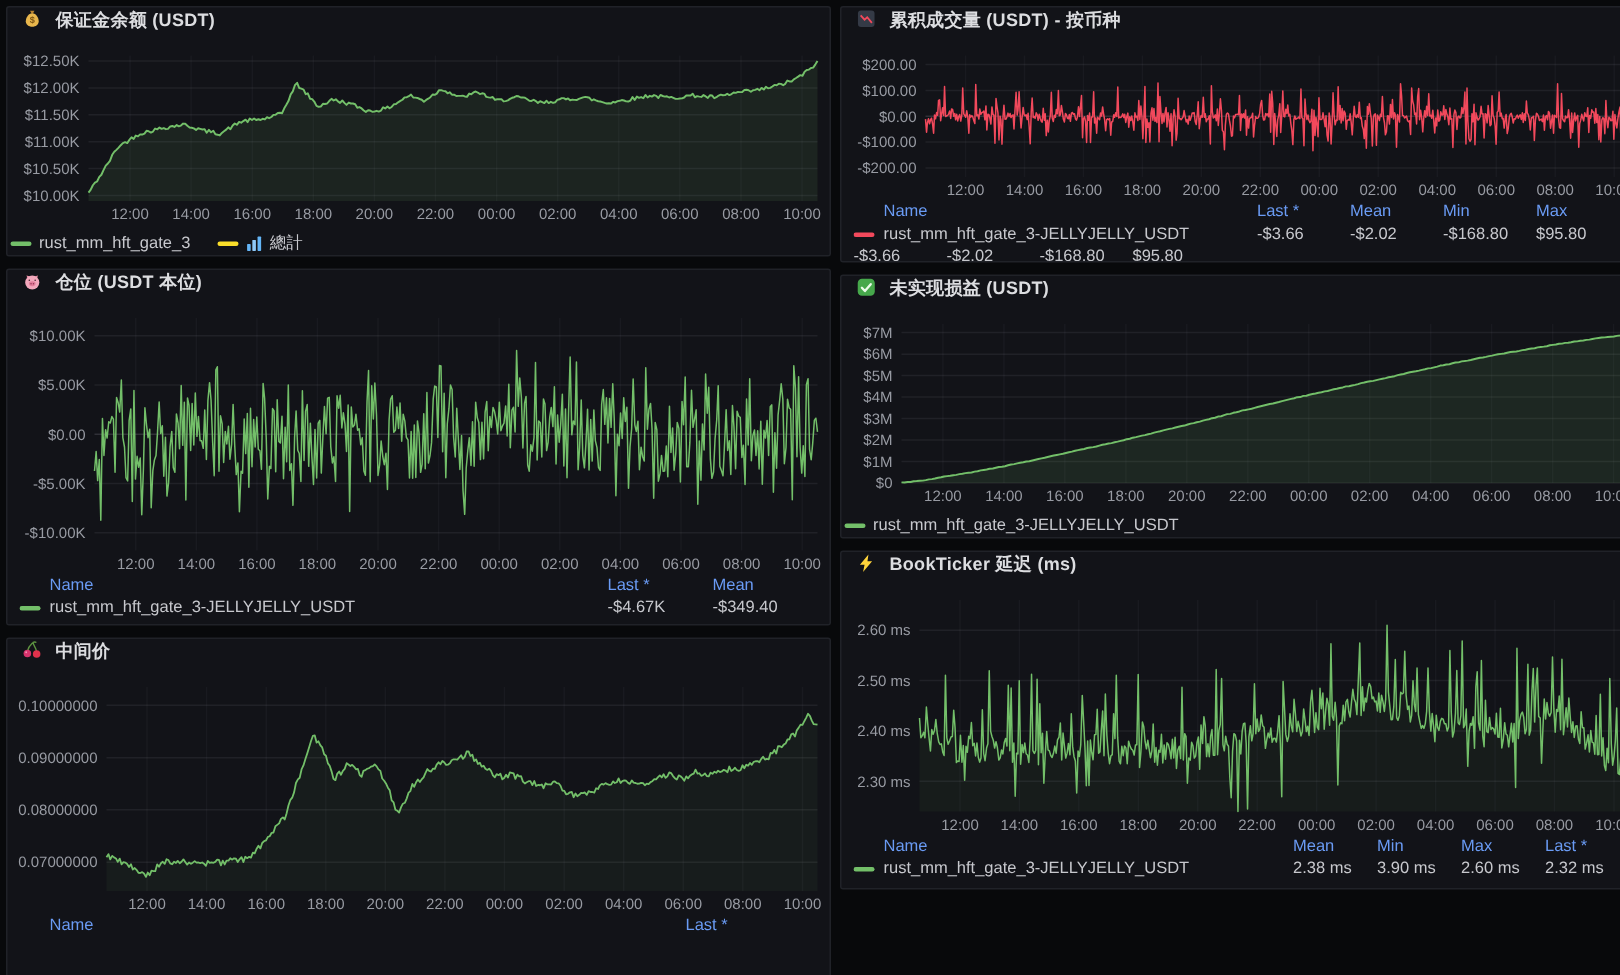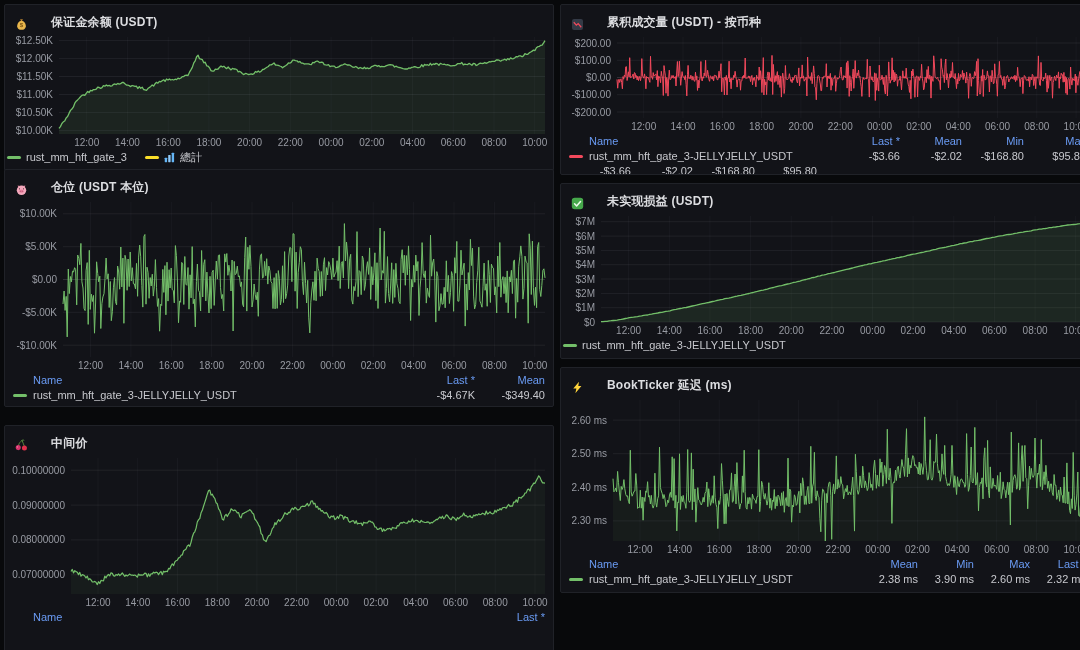--- a/index.html
+++ b/index.html
@@ -1,38 +1,38 @@
 <!DOCTYPE html>
 <html><head>
 <meta charset="utf-8">
 <style>
   *{margin:0;padding:0;box-sizing:border-box}
   html,body{background:#08090b}
   #screen{position:relative;width:1080px;height:650px;overflow:hidden;background:#08090b;
           font-family:"Liberation Sans","DejaVu Sans",sans-serif;color:#c7c8cd}
   .panel{position:absolute;background:#121318;border:1px solid #202228;border-radius:2px;
          display:flex;flex-direction:column;overflow:hidden}
-  .panel-header{height:26px;flex:none;display:flex;align-items:flex-end;gap:22px;padding:0 10px;cursor:pointer}
+  .panel-header{height:26px;flex:none;display:flex;align-items:flex-start;gap:8px;padding:0 10px;cursor:pointer}
   .p-icon{display:flex;align-items:center;width:14px;height:14px;flex:none}
   .p-icon svg{display:block}
   .p-title{font-size:12px;font-weight:600;color:#dcdde0;letter-spacing:.2px;white-space:nowrap}
   .chart{flex:none;position:relative;width:100%}
   .chart svg{display:block}
   svg text.ax{font-size:10px;fill:#989ba3;font-family:"Liberation Sans","DejaVu Sans",sans-serif}
   .legend{flex:1;min-height:0;overflow:hidden;padding:1px 8px 0 8px;font-size:11px;line-height:15px}
-  .legend-list{display:flex;align-items:flex-start;gap:18px;padding-left:2px}
+  .legend-list{display:flex;align-items:flex-end;gap:18px;padding-left:2px}
   .lg-item{display:flex;align-items:center;gap:5px;cursor:pointer;white-space:nowrap;color:#c7c8cd}
   .lg-dash{width:14px;height:3px;border-radius:2px;flex:none}
   .lg-mini{display:flex;align-items:center}
   .lg-row{display:flex;align-items:center;height:15px}
   .lg-head{color:#6a9bf4;font-weight:500}
   .lg-head .lg-name{padding-left:20px}
   .lg-name{flex:1;display:flex;align-items:center;gap:6px;min-width:0;white-space:nowrap;overflow:hidden;cursor:pointer}
   .lg-label{overflow:hidden;text-overflow:clip;white-space:nowrap}
-  .lg-col{flex:none;text-align:right;white-space:nowrap;cursor:pointer}
+  .lg-col{flex:none;white-space:nowrap;cursor:pointer}
   .hscroll{position:absolute;left:62px;right:3px;bottom:1px;height:4px;border-radius:2px;background:#3b66c6}
 </style>
 </head>
 <body>
 
 <div id="screen">
 
   <section class="panel" id="panel-0" style="left:4px;top:4px;width:550px;height:167px">
     <header class="panel-header">
       <span class="p-icon">
@@ -174,21 +174,21 @@
         </div>
         <div class="lg-row">
           <span class="lg-col" style="width:62px">-$3.66</span>
           <span class="lg-col" style="width:62px">-$2.02</span>
           <span class="lg-col" style="width:62px">-$168.80</span>
           <span class="lg-col" style="width:62px">$95.80</span>
         </div>
       </div>
   </section>
 
-  <section class="panel" id="panel-2" style="left:4px;top:169px;width:550px;height:238px">
+  <section class="panel" id="panel-2" style="left:4px;top:179px;width:550px;height:238px">
     <header class="panel-header">
       <span class="p-icon">
           <svg viewBox="0 0 16 16" width="13" height="13">
             <path d="M3.2 3.2 L5.8 3.8 4.4 5.8z" fill="#e78aa2"></path>
             <path d="M12.8 3.2 L10.2 3.8 11.6 5.8z" fill="#e78aa2"></path>
             <circle cx="8" cy="9" r="5.8" fill="#f3a8bc"></circle>
             <ellipse cx="8" cy="10" rx="2.7" ry="2" fill="#e47d9b"></ellipse>
             <circle cx="7" cy="10" r="0.6" fill="#8e3350"></circle>
             <circle cx="9" cy="10" r="0.6" fill="#8e3350"></circle>
             <circle cx="5.6" cy="7.2" r="0.65" fill="#46222c"></circle>

